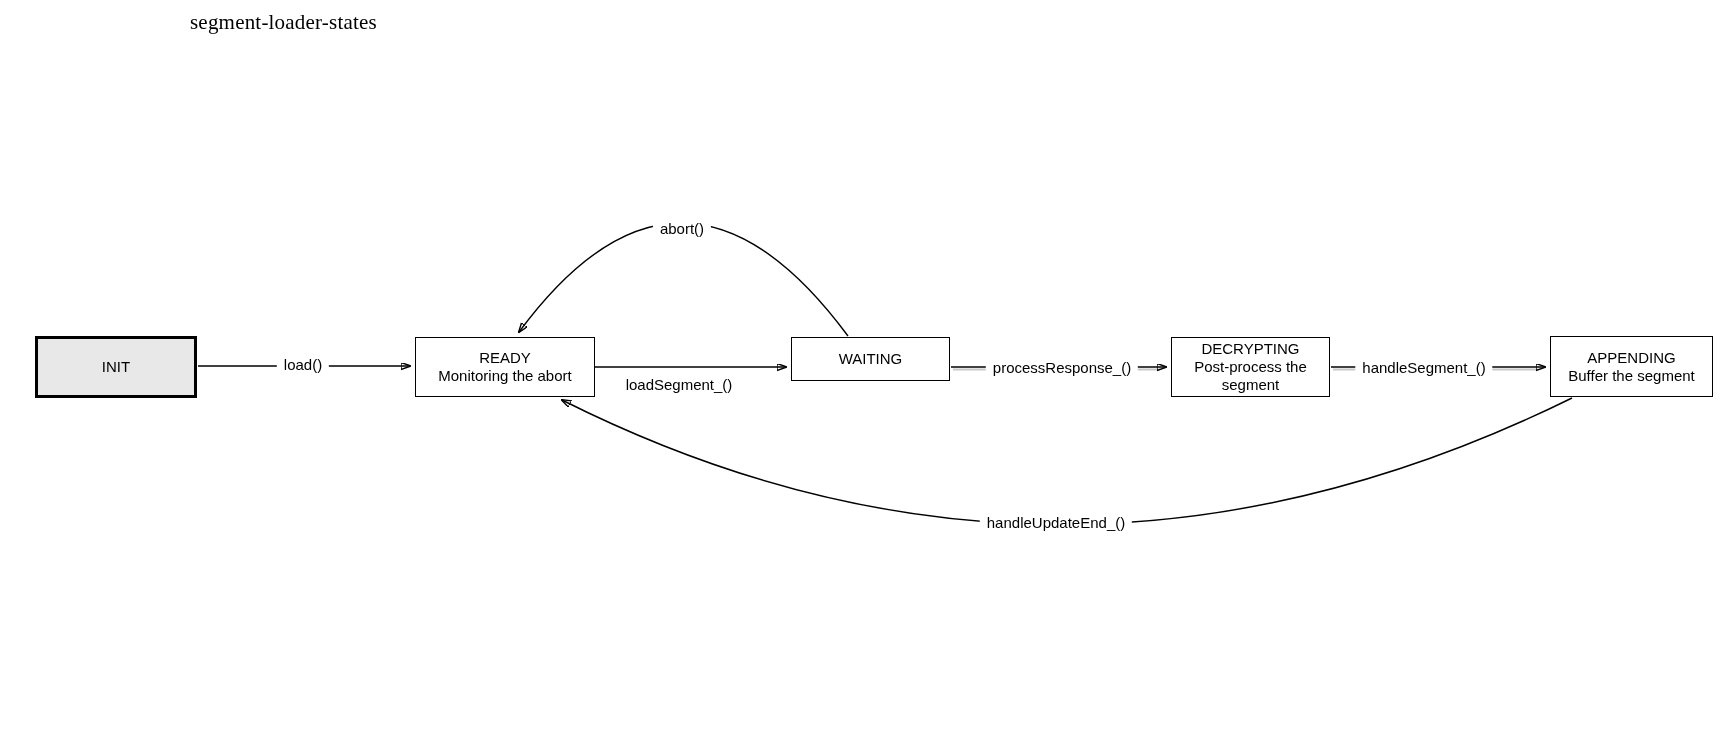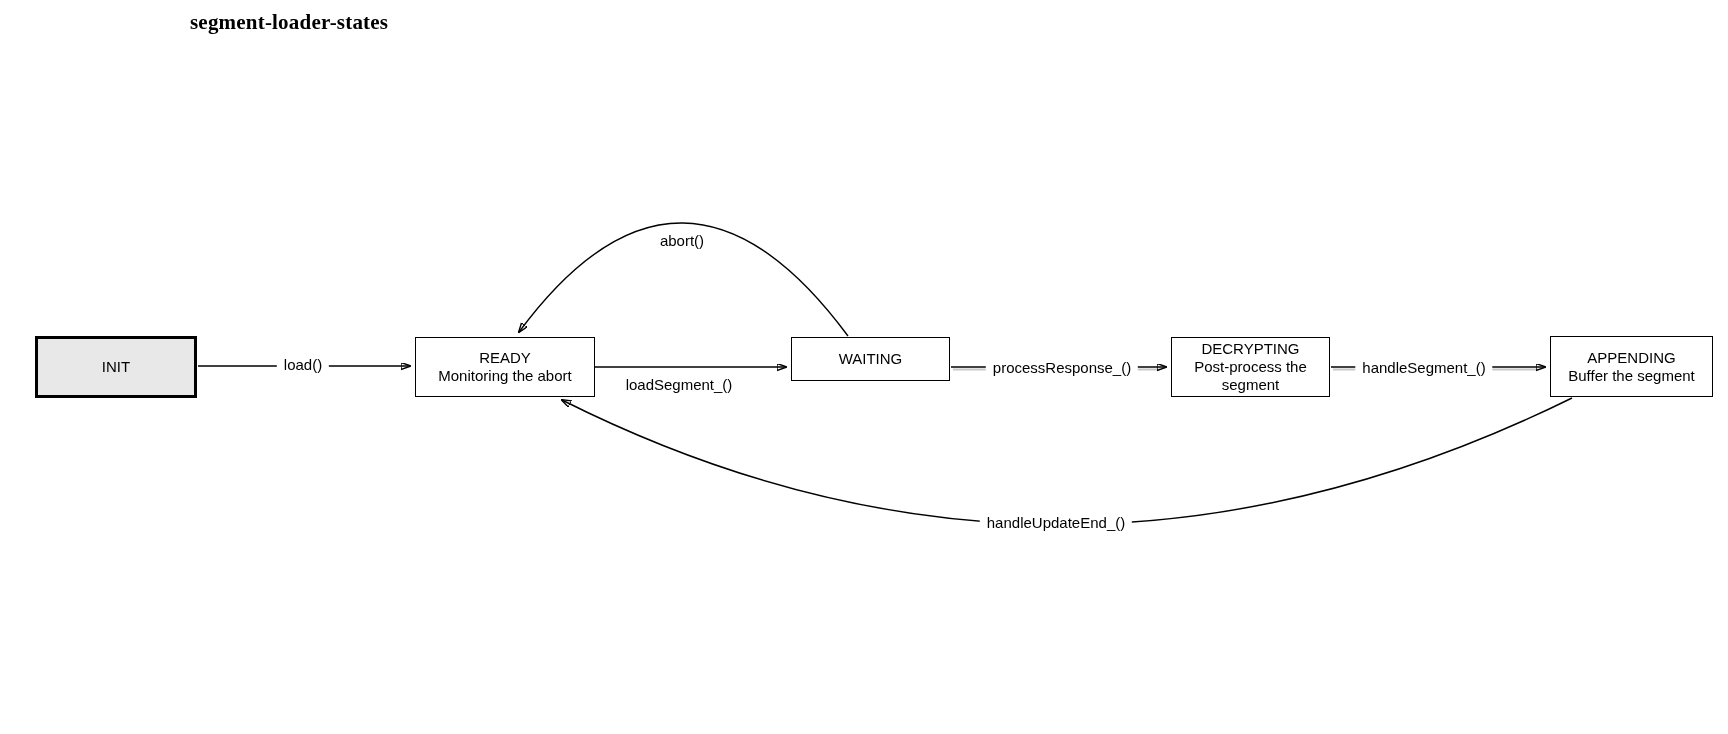--- a/index.html
+++ b/index.html
@@ -14,21 +14,21 @@
     background: var(--background, #ffffff);
     font-family: "Liberation Sans", sans-serif;
     color: var(--text-color, #000000);
     overflow: hidden;
   }
   .diagram-title {
     position: absolute;
     left: 190px;
     top: 10px;
     font-family: "Liberation Serif", "DejaVu Serif", serif;
-    font-weight: bold;
+    font-weight: normal;
     font-size: 21px;
     letter-spacing: 0.2px;
   }
   .wires {
     position: absolute;
     left: 0;
     top: 0;
     pointer-events: none;
   }
   .wires path {
@@ -113,16 +113,16 @@
 
   <div class="node" style="left:1550px;top:336px;width:163px;height:61px">
     <div class="node-title">APPENDING</div>
     <div class="node-desc">Buffer the segment</div>
   </div>
 
   <span class="edge-label" style="left:303px;top:364px">load()</span>
   <span class="edge-label" style="left:679px;top:384px">loadSegment_()</span>
   <span class="edge-label" style="left:1062px;top:367px">processResponse_()</span>
   <span class="edge-label" style="left:1424px;top:367px">handleSegment_()</span>
-  <span class="edge-label" style="left:682px;top:240px">abort()</span>
+  <span class="edge-label" style="left:682px;top:228px">abort()</span>
   <span class="edge-label" style="left:1056px;top:522px">handleUpdateEnd_()</span>
 
 </div>
 
 </body></html>

